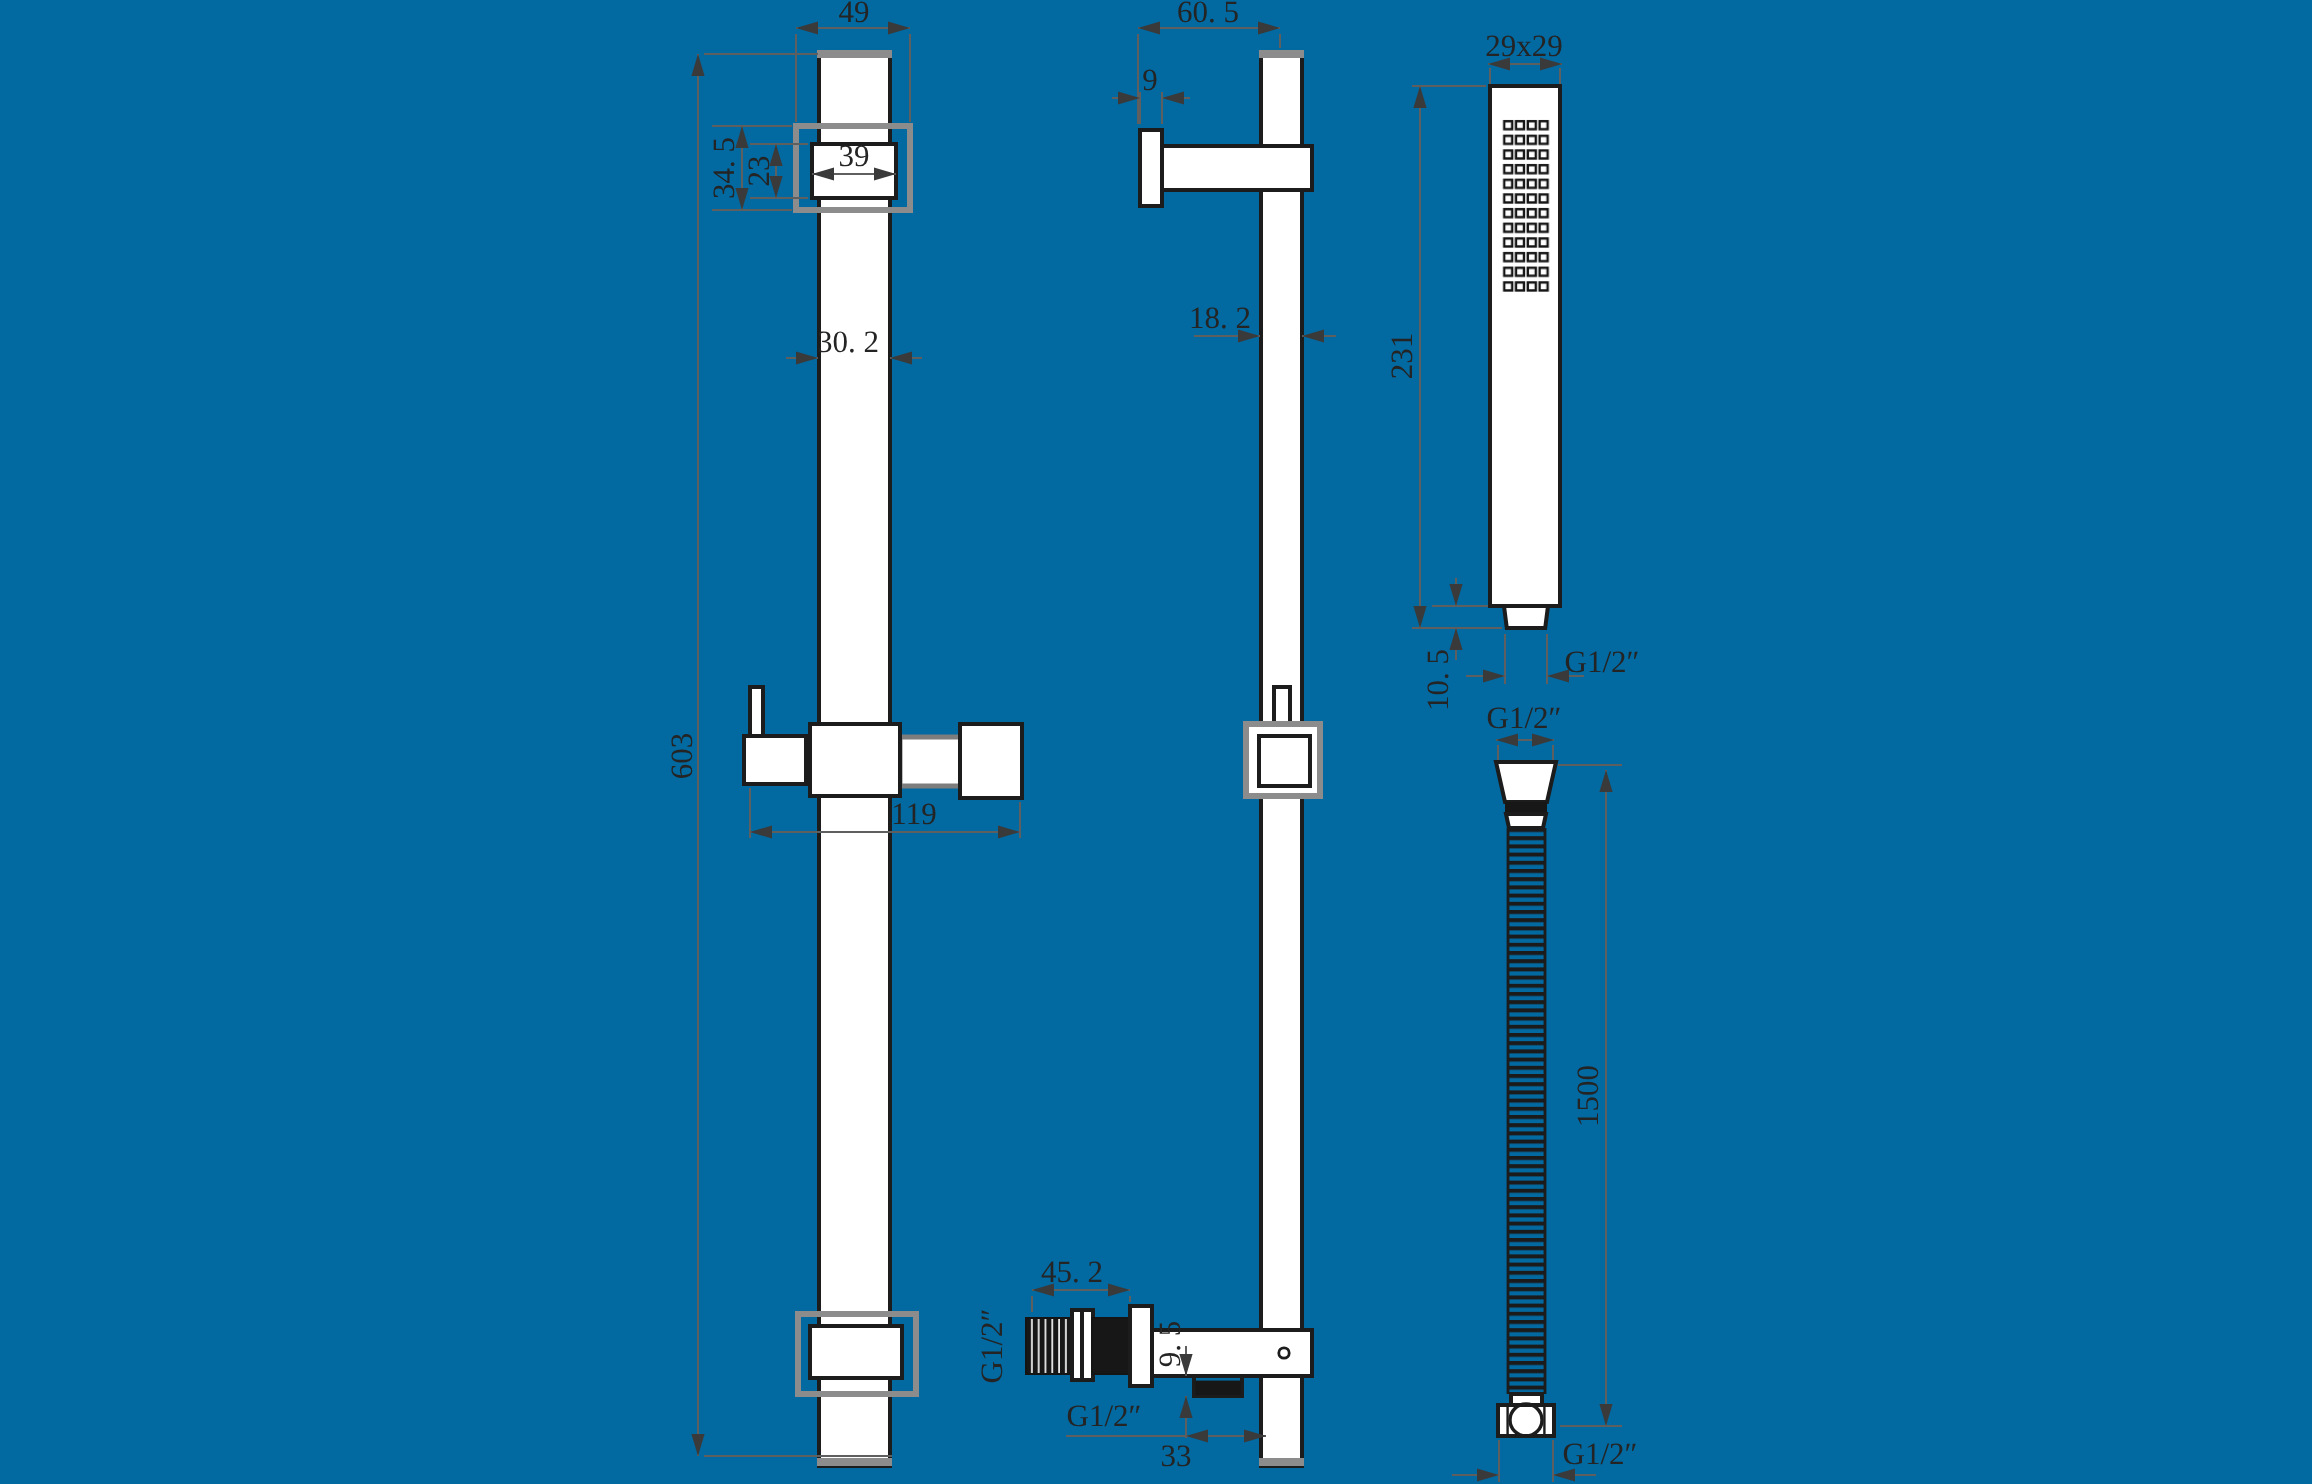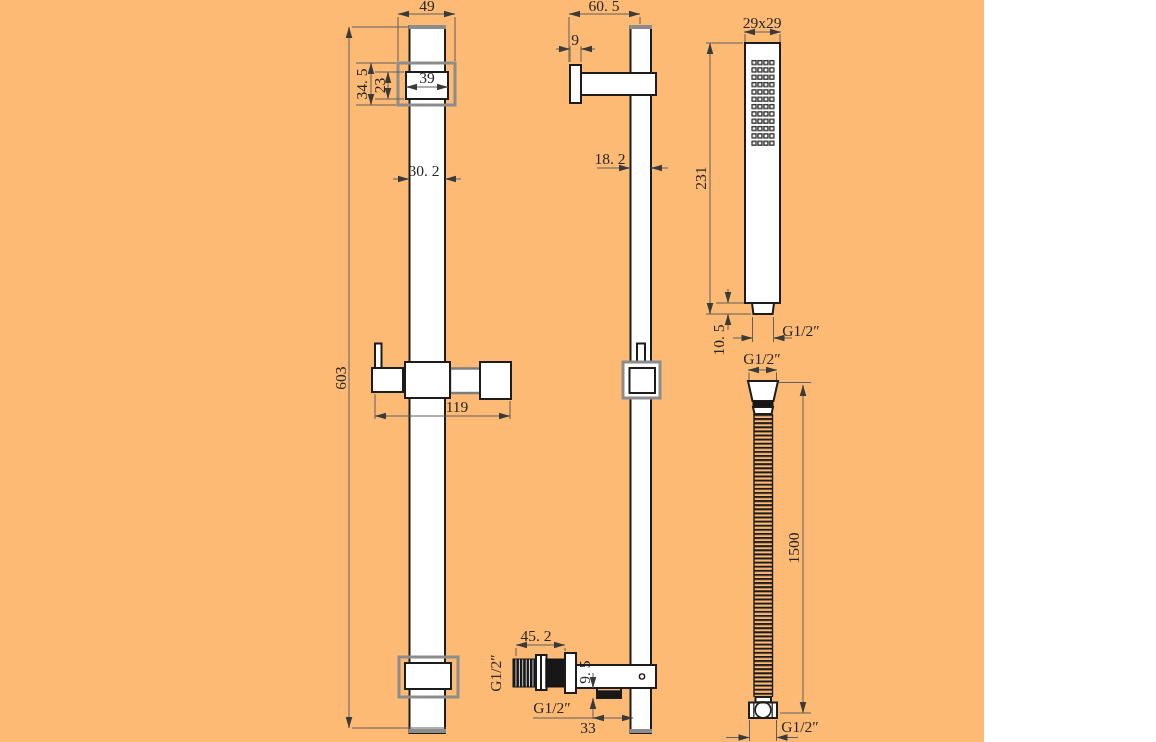--- a/index.html
+++ b/index.html
@@ -1,16 +1,16 @@
 <!DOCTYPE html>
 <html><head>
 <meta charset="utf-8">
 <style>
   html,body { margin:0; padding:0; background:#fff; }
-  .canvas { position:relative; width:984px; height:742px; background:#fdba74; overflow:hidden; }
+  .canvas { position:relative; width:1156px; height:742px; background:#0369a1; overflow:hidden; }
   svg { display:block; }
   .ol  { fill:#ffffff; stroke:#1c1c1c; stroke-width:2; }
   .oln { fill:none; stroke:#1c1c1c; stroke-width:2; }
   .grey{ fill:none; stroke:#8c8c8c; stroke-width:3; }
   .garm{ fill:#ffffff; stroke:#7d7d7d; stroke-width:2.5; }
   .dim { fill:none; stroke:#5f5f5f; stroke-width:1; }
   .thin{ fill:none; stroke:#1c1c1c; stroke-width:1.4; }
   .arr { fill:#3a3a3a; }
   text.lbl { font:15.5px "Liberation Serif","DejaVu Serif",serif; fill:#242424; }
 </style>

